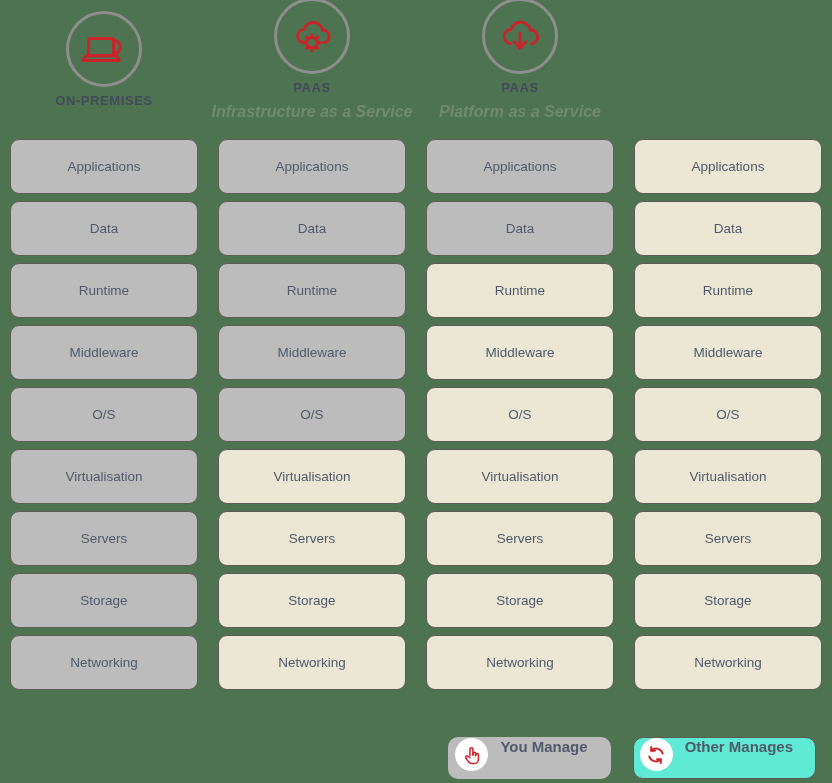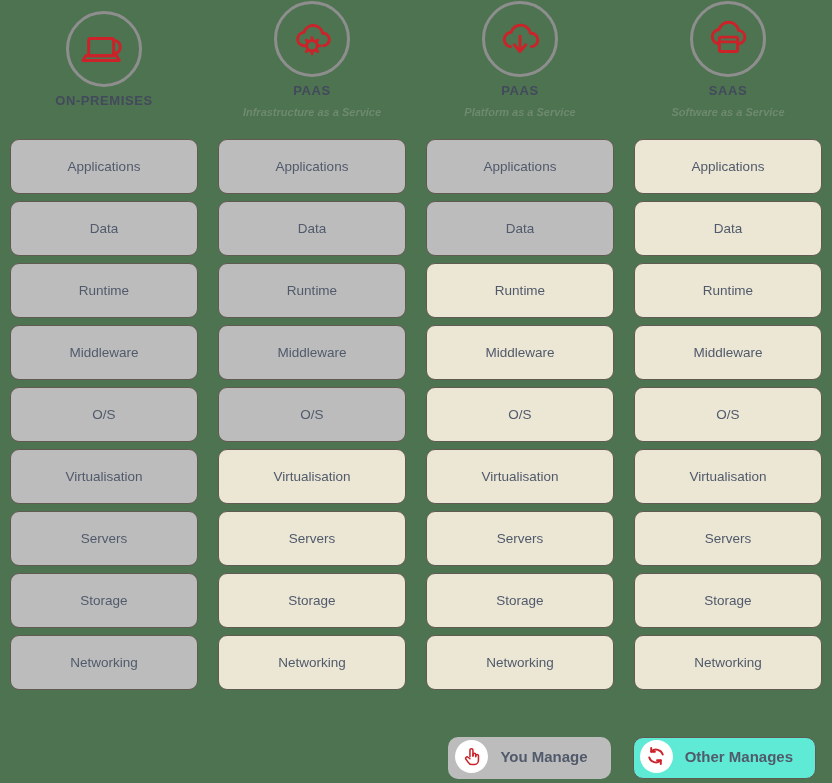--- a/index.html
+++ b/index.html
@@ -32,21 +32,21 @@
   }
   .badge svg{display:block;}
   .htitle{
     margin-top:7px;
     font-size:13px;font-weight:bold;letter-spacing:.6px;
     color:#434a5c;
     text-align:center;line-height:1;
   }
   .hsub{
     margin-top:10px;
-    font-size:11px;font-weight:bold;font-style:italic;
+    font-size:16px;font-weight:bold;font-style:italic;
     color:#6f8a6f;
     text-align:center;line-height:1;white-space:nowrap;
   }
   .hsub:empty{display:none;}
 
   
   .grid{
     position:absolute;left:0;top:139px;width:832px;
     display:flex;
   }
@@ -69,21 +69,21 @@
   .cell.you{background:#bcbcbc;}
   .cell.other{background:#ece6d4;}
 
   
   .legend{
     position:absolute;right:16px;bottom:4px;
     display:flex;gap:22px;align-items:center;
   }
   .pill{
     height:42px;border-radius:10px;
-    display:flex;align-items:center;
+    display:flex;align-items:flex-start;
     padding:0 22px 4px 6px;
     box-sizing:border-box;
     border:1.5px solid transparent;
   }
   .pill.you{background:#bcbcbc;}
   .pill.other{background:#5eead4;border-color:#5f5a52;}
   .pill .ic{
     width:33px;height:33px;border-radius:50%;
     background:#ffffff;
     display:flex;align-items:center;justify-content:center;
@@ -124,31 +124,20 @@
       <div class="hcol">
         <div class="badge">
           <svg width="46" height="46" viewBox="0 0 48 48" fill="none" stroke="#cc2229" stroke-width="3" stroke-linecap="round" stroke-linejoin="round">
             <path d="M14 32a7.5 7.5 0 0 1 .6-14.9A10.5 10.5 0 0 1 35 18a7 7 0 0 1 1 14"></path>
             <path d="M24 21v15"></path>
             <path d="M18 30l6 7 6-7"></path>
           </svg>
         </div>
         <div class="htitle">PAAS</div>
         <div class="hsub">Platform as a Service</div>
-      </div>
-      <div class="hcol">
-        <div class="badge">
-          <svg width="46" height="46" viewBox="0 0 48 48" fill="none" stroke="#cc2229" stroke-width="3" stroke-linecap="round" stroke-linejoin="round">
-            <path d="M14 29a7.5 7.5 0 0 1 .6-14.9A10.5 10.5 0 0 1 35 15a7 7 0 0 1 .6 13.9"></path>
-            <rect x="15" y="22" width="19" height="15" rx="1.5"></rect>
-            <path d="M15 27h19"></path>
-          </svg>
-        </div>
-        <div class="htitle">SAAS</div>
-        <div class="hsub">Software as a Service</div>
       </div>
     </div>
 
   <div class="grid">
       <div class="col">
         <div class="cell you">Applications</div>
         <div class="cell you">Data</div>
         <div class="cell you">Runtime</div>
         <div class="cell you">Middleware</div>
         <div class="cell you">O/S</div>

